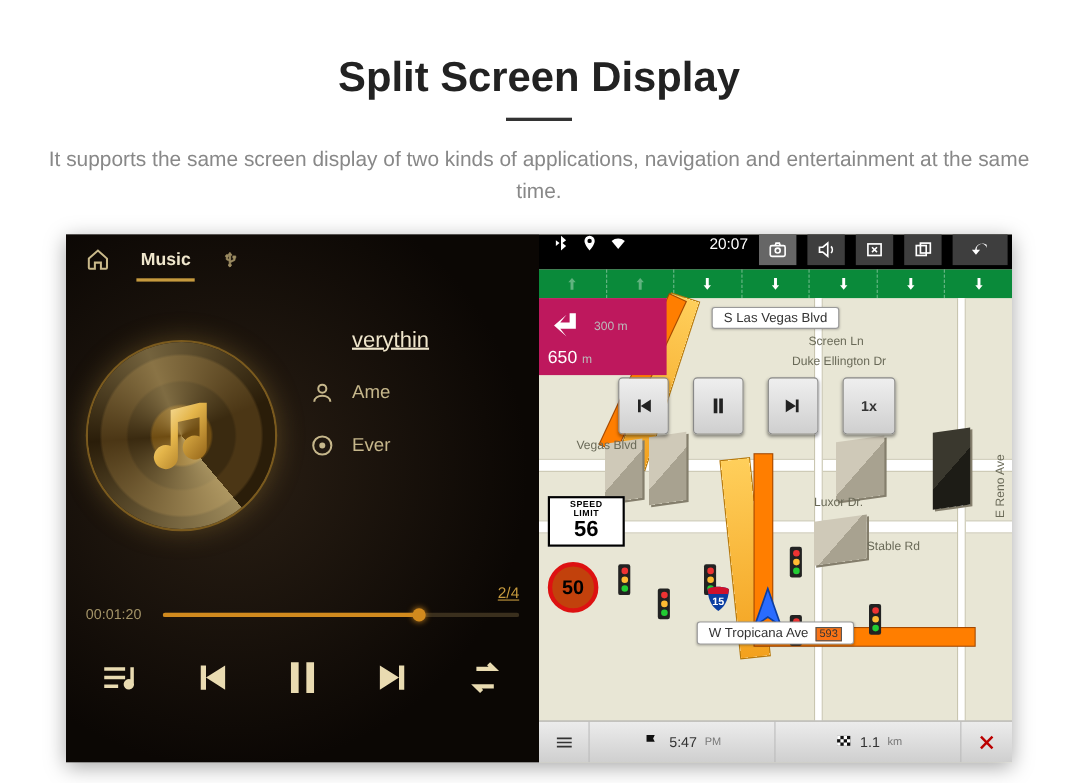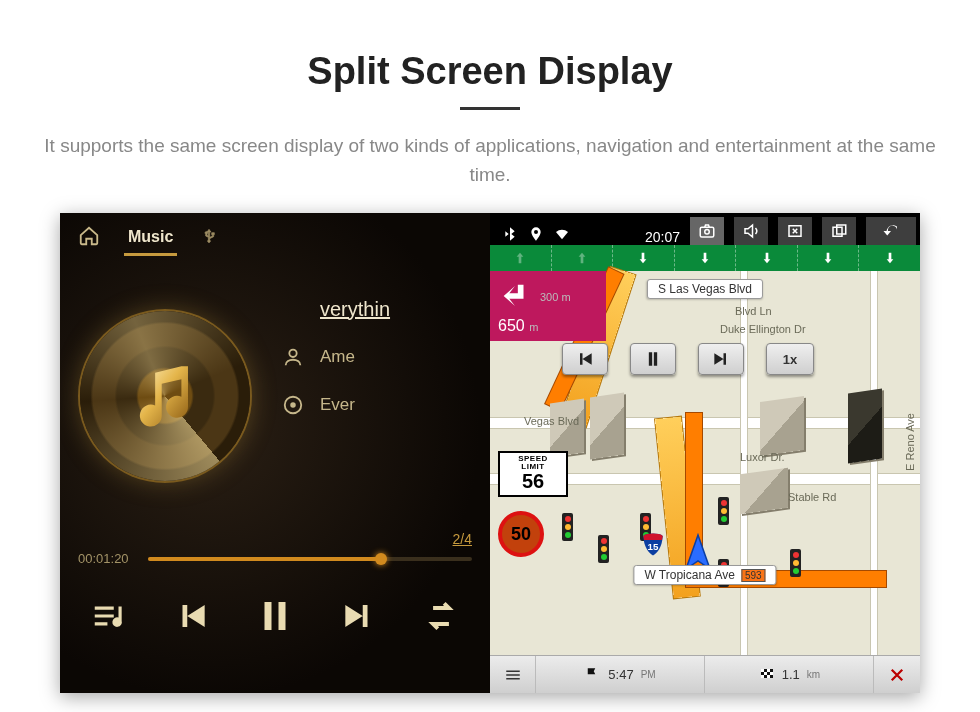--- a/index.html
+++ b/index.html
@@ -48,21 +48,21 @@
   .controls { display:flex; justify-content:space-around; align-items:center; height:100px; padding:0 8px; }
   .controls .ctl { width:44px; height:44px; display:flex; align-items:center; justify-content:center; }
   .controls .ctl svg { width:38px; height:38px; fill:#e9dbb1; }
   .controls .ctl.pause svg { width:42px; height:42px; }
   .controls .ctl.switch svg { fill:none; stroke:#e9dbb1; stroke-width:2.5; }
   .controls .ctl.playlist svg { fill:#e9dbb1; }
 
   
   .nav { flex:0 0 50%; background:#e8e6d5; position:relative; overflow:hidden; font-size:12px; }
 
-  .nav-status { height:32px; background:#000; color:#fff; display:flex; align-items:flex-end; justify-content:flex-end; gap:10px; padding:0 4px 0 8px; }
+  .nav-status { height:32px; background:#000; color:#fff; display:flex; align-items:flex-start; justify-content:flex-end; gap:10px; padding:0 4px 0 8px; }
   .nav-status .left-icons { display:flex; gap:10px; align-items:center; margin-right:auto; padding-left:4px;}
   .nav-status svg { width:16px; height:16px; fill:#fff; }
   .nav-status .clock { font-size:14px; }
   .nav-status .boxbtn { width:34px; height:28px; background:#3e3e3e; display:flex; align-items:center; justify-content:center; }
   .nav-status .boxbtn.active { background:#666; }
   .nav-status .backbtn { width:50px; }
   .nav-status .boxbtn svg { width:20px; height:18px; fill:none; stroke:#fff; stroke-width:2; }
 
   .lane-bar { height:26px; background:#0a8a3a; display:flex; }
   .lane-bar .lane { flex:1; display:flex; align-items:center; justify-content:center; border-right:1px dashed rgba(255,255,255,.4); }
@@ -96,21 +96,21 @@
   .hwy { position:absolute; width:26px; background:linear-gradient(#ffcf5b,#f3a11e); box-shadow:0 0 0 1px #b5780c; }
   .route { position:absolute; width:16px; background:#ff7e00; box-shadow:0 0 0 1px #a54900; }
 
   .hwy-shield { position:absolute; width:26px; height:26px; }
   .hwy-shield svg { width:100%; height:100%; }
 
   .cursor { position:absolute; left:188px; top:320px; width:40px; height:40px; }
   .cursor svg { width:100%; height:100%; }
 
   .media-overlay { position:absolute; top:130px; left:72px; display:flex; gap:22px; }
-  .media-overlay .btn { width:46px; height:32px; background:linear-gradient(#efefef,#cfcfcf); border:1px solid #888; border-radius:4px; display:flex; align-items:center; justify-content:center; box-shadow:0 2px 3px rgba(0,0,0,.4); font-size:13px; font-weight:700; color:#333;}
+  .media-overlay .btn { width:46px; height:52px; background:linear-gradient(#efefef,#cfcfcf); border:1px solid #888; border-radius:4px; display:flex; align-items:center; justify-content:center; box-shadow:0 2px 3px rgba(0,0,0,.4); font-size:13px; font-weight:700; color:#333;}
   .media-overlay .btn svg { width:20px; height:20px; fill:#222; }
   .media-overlay .btn.wide { width:48px; }
 
   
   .tlight { position:absolute; width:11px; height:28px; background:#222; border-radius:2px; display:flex; flex-direction:column; justify-content:space-around; align-items:center; padding:2px 0;}
   .tlight span { width:6px; height:6px; border-radius:50%; }
   .tlight .r{background:#e33;} .tlight .y{background:#fb3;} .tlight .g{background:#2c3;}
 
   
   .bldg { position:absolute; width:34px; height:54px; background:linear-gradient(135deg,#cfc9b8 0 50%,#a8a290 50% 100%); transform:skewY(-8deg); box-shadow:2px 2px 0 #847e6c; }
@@ -359,23 +359,23 @@
         <span class="r"></span>
         <span class="y"></span>
         <span class="g"></span>
       </div>
     <div class="tlight" style="left:300px; top:336px">
         <span class="r"></span>
         <span class="y"></span>
         <span class="g"></span>
       </div>
 
-    <span class="map-label" style="left:245px; top:92px">Blvd Ln</span>
+    <span class="map-label" style="left:245px; top:92px">Screen Ln</span>
     <span class="map-label" style="left:230px; top:110px">Duke Ellington Dr</span>
-    <span class="map-label" style="left:34px; top:202px">Vegas Blvd</span>
+    <span class="map-label" style="left:34px; top:186px">Vegas Blvd</span>
     <span class="map-label" style="left:250px; top:238px">Luxor Dr.</span>
     <span class="map-label" style="left:298px; top:278px">Stable Rd</span>
     <span class="side-label">E Reno Ave</span>
 
     <span class="hwy-shield" style="left:150px; top:318px">
       <svg viewBox="0 0 32 32">
           <path d="M4 6c4-4 20-4 24 0-1 14-6 20-12 24C10 26 5 20 4 6z" fill="#0b3ea1"></path>
           <path d="M4 6c4-4 20-4 24 0l-1 5H5z" fill="#d0112b"></path>
           <text x="16" y="23" text-anchor="middle" font-size="12" fill="#fff" font-weight="700">15</text>
         </svg>

